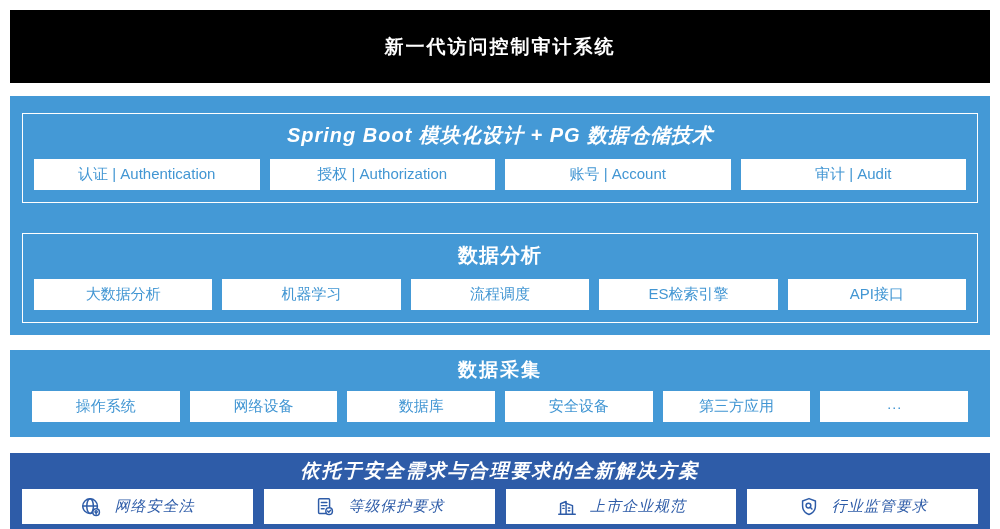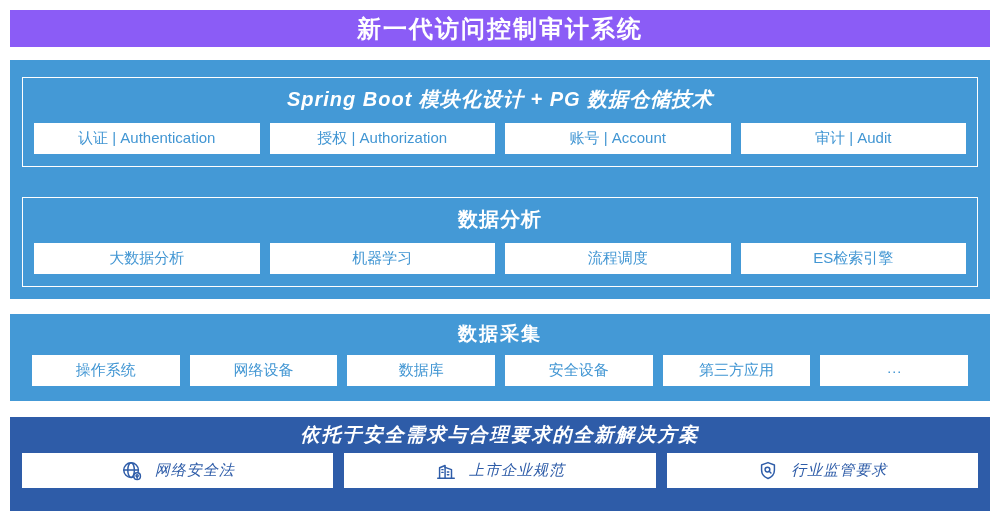--- a/index.html
+++ b/index.html
@@ -5,23 +5,23 @@
   html,body{margin:0;padding:0;background:#ffffff;}
   body{
     width:1000px;height:529px;
     font-family:"Liberation Sans","DejaVu Sans",sans-serif;
     -webkit-font-smoothing:antialiased;
   }
   .page{box-sizing:border-box;width:1000px;height:529px;padding:10px;}
 
   
   .banner{
-    height:37px;background:#8b5cf6;color:#fff;
+    height:73px;background:#000000;color:#fff;
     display:flex;align-items:center;justify-content:center;
-    font-size:24px;font-weight:bold;letter-spacing:2px;
+    font-size:19px;font-weight:bold;letter-spacing:2px;
     margin-bottom:13px;
   }
 
   
   .section-platform{
     background:#4499d6;
     box-sizing:border-box;
     padding:17px 12px 12px;
     margin-bottom:15px;
   }
@@ -103,20 +103,21 @@
       </div>
     </div>
 
     <div class="frame">
       <div class="frame-title">数据分析</div>
       <div class="chip-row">
         <div class="chip">大数据分析</div>
         <div class="chip">机器学习</div>
         <div class="chip">流程调度</div>
         <div class="chip">ES检索引擎</div>
+        <div class="chip">API接口</div>
       </div>
     </div>
 
   </div>
 
   <div class="collect-row">
 
     <div class="section-collect">
       <div class="collect-title">数据采集</div>
       <div class="chip-row">
@@ -143,20 +144,33 @@
             <ellipse cx="11" cy="11" rx="3.6" ry="8"></ellipse>
             <line x1="3.2" y1="11" x2="18.8" y2="11"></line>
             <circle cx="17.6" cy="17.6" r="3.6" fill="#ffffff"></circle>
             <circle cx="17.6" cy="17.2" r="1.2"></circle>
             <path d="M17.6 18.6v1.4"></path>
           </svg>
         </span>
         <span>网络安全法</span>
       </div>
 
+      <div class="solution-chip">
+        <span>
+          <svg width="22" height="22" viewBox="0 0 24 24" fill="none" stroke="#2e5ca8" stroke-width="1.6" stroke-linecap="round" stroke-linejoin="round">
+            <rect x="5" y="3" width="12" height="16" rx="1"></rect>
+            <line x1="8" y1="7" x2="14" y2="7"></line>
+            <line x1="8" y1="10.5" x2="14" y2="10.5"></line>
+            <line x1="8" y1="14" x2="11" y2="14"></line>
+            <circle cx="16.5" cy="16.5" r="3.6" fill="#ffffff"></circle>
+            <path d="M14.9 16.5l1.2 1.2 2-2.1"></path>
+          </svg>
+        </span>
+        <span>等级保护要求</span>
+      </div>
 
       <div class="solution-chip">
         <span>
           <svg width="22" height="22" viewBox="0 0 24 24" fill="none" stroke="#2e5ca8" stroke-width="1.6" stroke-linecap="round" stroke-linejoin="round">
             <path d="M5 20V8.5L11 6v14"></path>
             <path d="M11 8l7 2.5V20"></path>
             <line x1="3" y1="20" x2="21" y2="20"></line>
             <line x1="7.5" y1="10.5" x2="8.8" y2="10.5"></line>
             <line x1="7.5" y1="13.5" x2="8.8" y2="13.5"></line>
             <line x1="13.5" y1="13" x2="15" y2="13"></line>

